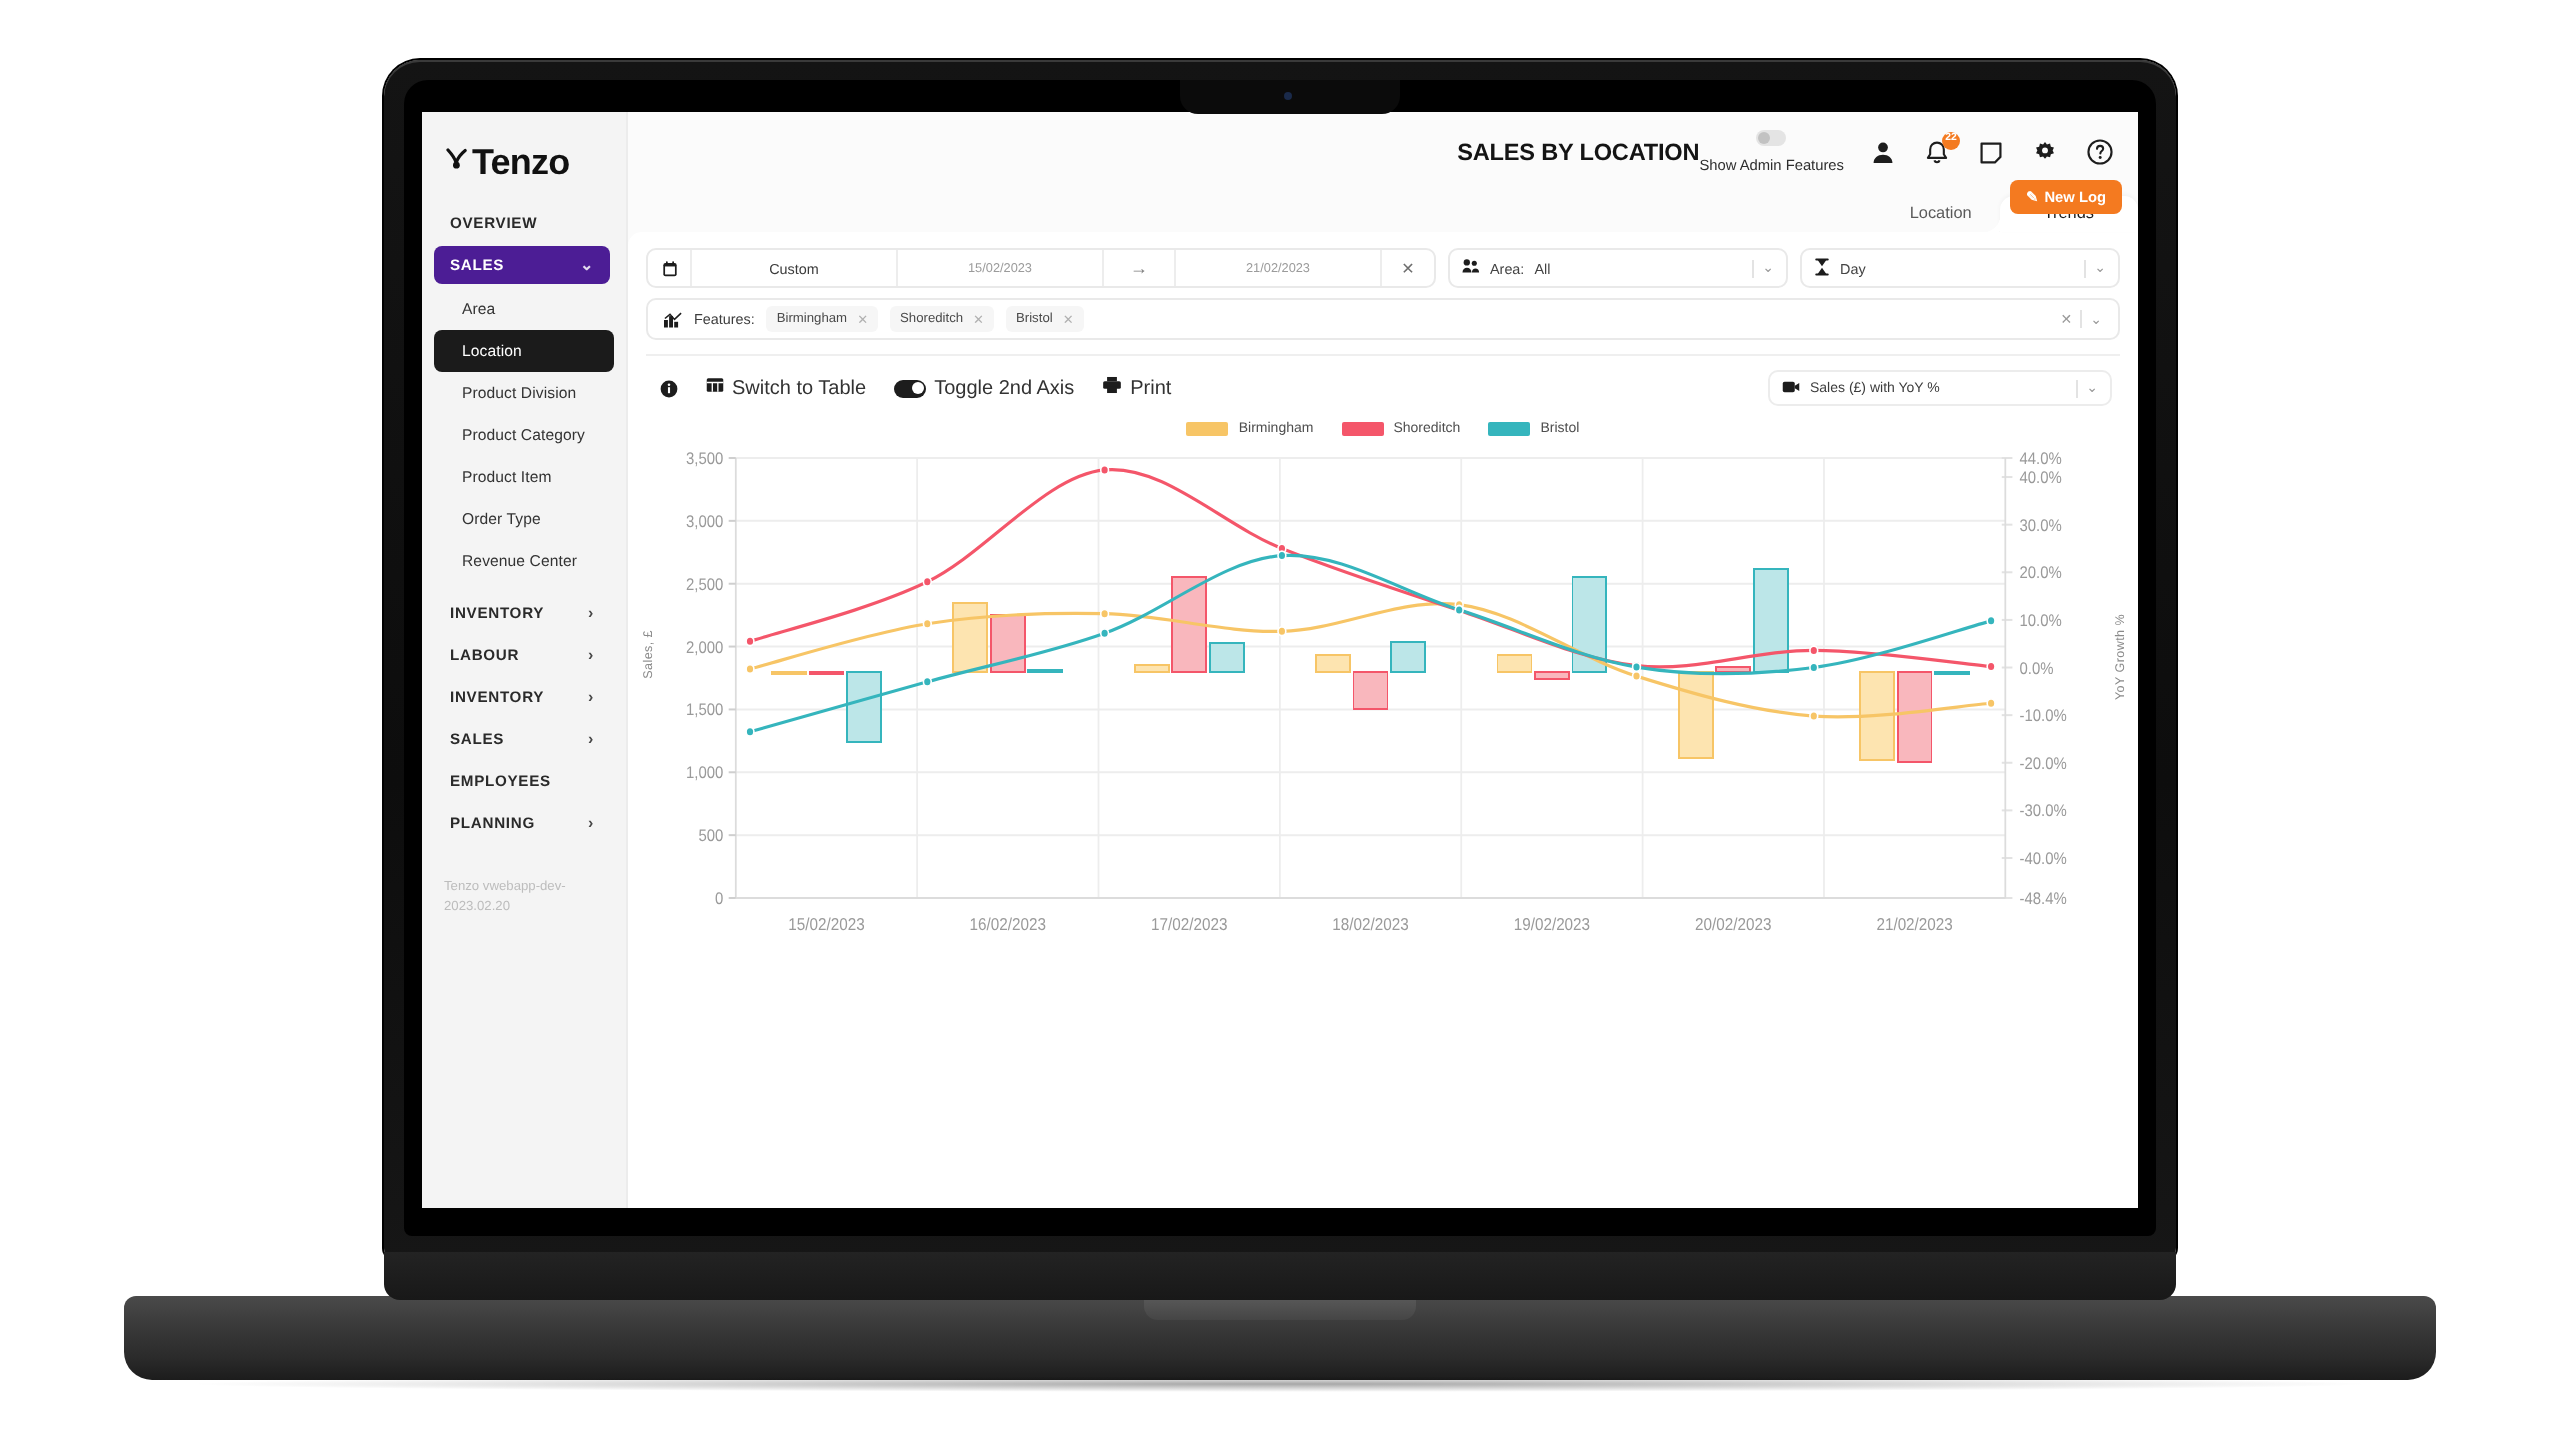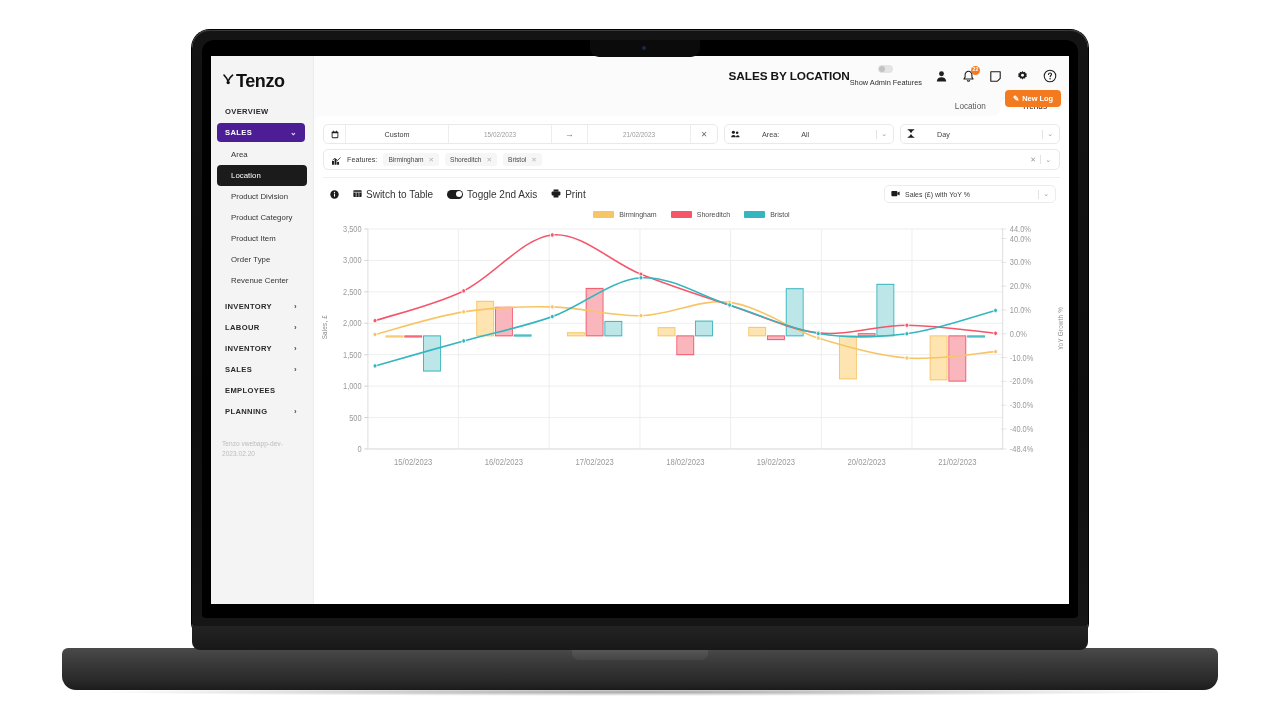--- a/index.html
+++ b/index.html
@@ -146,21 +146,21 @@
   .dr-cell {
     height:100%; display:flex; align-items:center; justify-content:center;
     padding:0 8px; flex:1; border-right:1px solid #ededed; gap:5px;
   }
   .dr-cell:last-child { border-right:none; }
   .dr-cell.icon { flex:0 0 22px; padding:0; }
   .dr-label { font-size:7.2px; color:#3a3a3a; }
   .dr-date { font-size:6.4px; color:#9b9b9b; }
   .dr-arrow { flex:0 0 36px; color:#7d7d7d; font-size:9px; }
   .dr-x { flex:0 0 26px; color:#6e6e6e; font-size:8px; cursor:pointer; }
-  .fbox.sel { flex:0 0 170px; padding:0 6px; gap:22px; }
+  .fbox.sel { flex:0 0 170px; padding:0 6px; gap:5px; }
   .sel-text { font-size:7.2px; color:#444; }
   .sel-caret { margin-left:auto; display:flex; align-items:center; gap:4px; color:#9a9a9a; font-size:7px; }
   .divider-v { width:1px; height:9px; background:#e3e3e3; }
 
   .locbar {
     margin-top:5px; background:#fff; border:1px solid #e9e9e9; border-radius:5px;
     height:21px; display:flex; align-items:center; padding:0 8px; gap:6px;
   }
   .loc-label { font-size:7.2px; color:#3d3d3d; }
   .chip {

